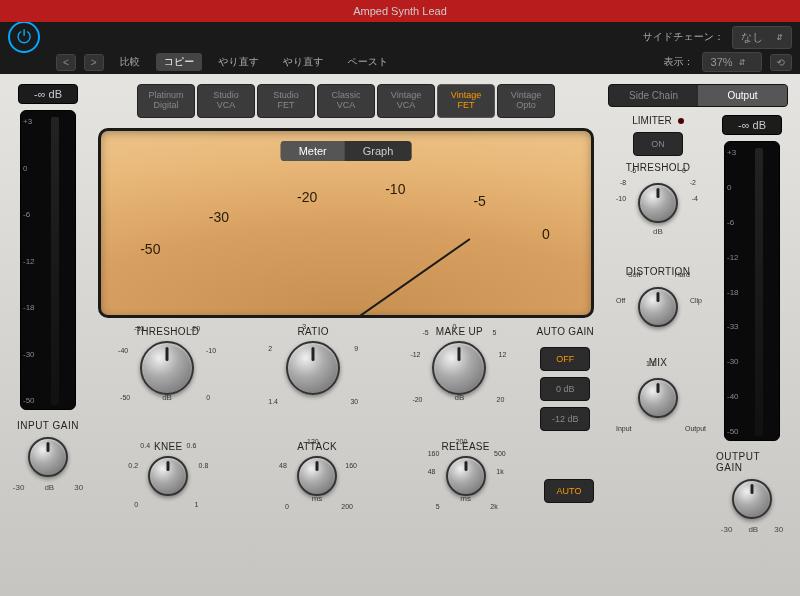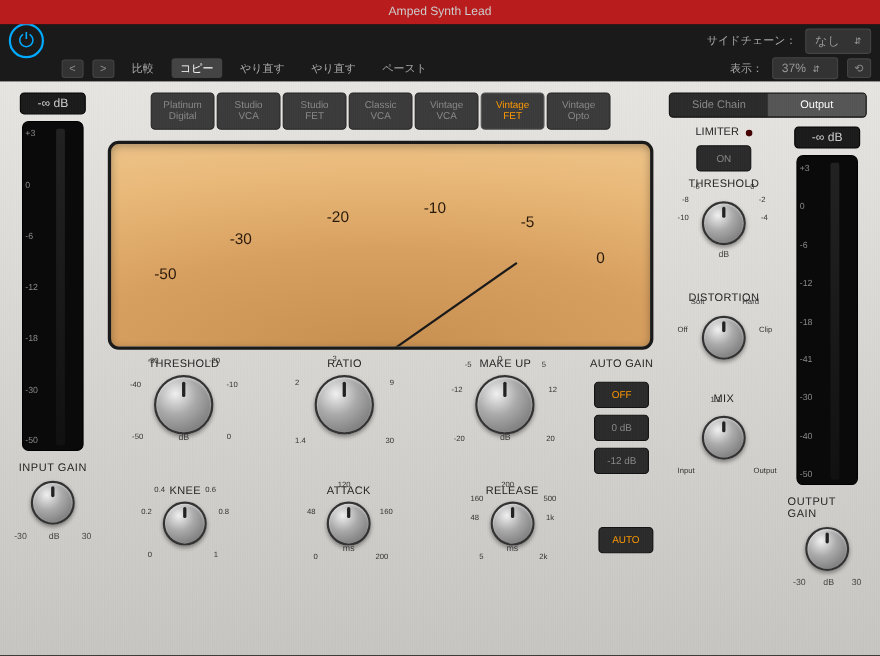--- a/index.html
+++ b/index.html
@@ -124,20 +124,24 @@
       <div class="type-tab"><span>Platinum</span><br><span>Digital</span></div>
       <div class="type-tab"><span>Studio</span><br><span>VCA</span></div>
       <div class="type-tab"><span>Studio</span><br><span>FET</span></div>
       <div class="type-tab"><span>Classic</span><br><span>VCA</span></div>
       <div class="type-tab"><span>Vintage</span><br><span>VCA</span></div>
       <div class="type-tab active"><span>Vintage</span><br><span>FET</span></div>
       <div class="type-tab"><span>Vintage</span><br><span>Opto</span></div>
     </div>
 
     <div class="vu-meter">
+      <div class="vu-tabs">
+        <div class="vu-tab active">Meter</div>
+        <div class="vu-tab">Graph</div>
+      </div>
       <div class="vu-scale">
         <span class="vu-num" style="left:8%;top:60%">-50</span>
         <span class="vu-num" style="left:22%;top:28%">-30</span>
         <span class="vu-num" style="left:40%;top:8%">-20</span>
         <span class="vu-num" style="left:58%;top:0%">-10</span>
         <span class="vu-num" style="left:76%;top:12%">-5</span>
         <span class="vu-num" style="left:90%;top:45%">0</span>
       </div>
       <div class="vu-needle"></div>
     </div>
@@ -296,21 +300,21 @@
 
       <div class="out-meter-col">
         <div class="db-display">-∞ dB</div>
         <div class="vmeter">
           <div class="vmeter-scale">
             <span>+3</span>
             <span>0</span>
             <span>-6</span>
             <span>-12</span>
             <span>-18</span>
-            <span>-41</span>
+            <span>-33</span>
             <span>-30</span>
             <span>-40</span>
             <span>-50</span>
           </div>
           <div class="vmeter-bar"></div>
         </div>
         <div class="section-lbl">OUTPUT GAIN</div>
         <div style="position:relative">
             <div class="knob knob-sm"></div>
           </div>

